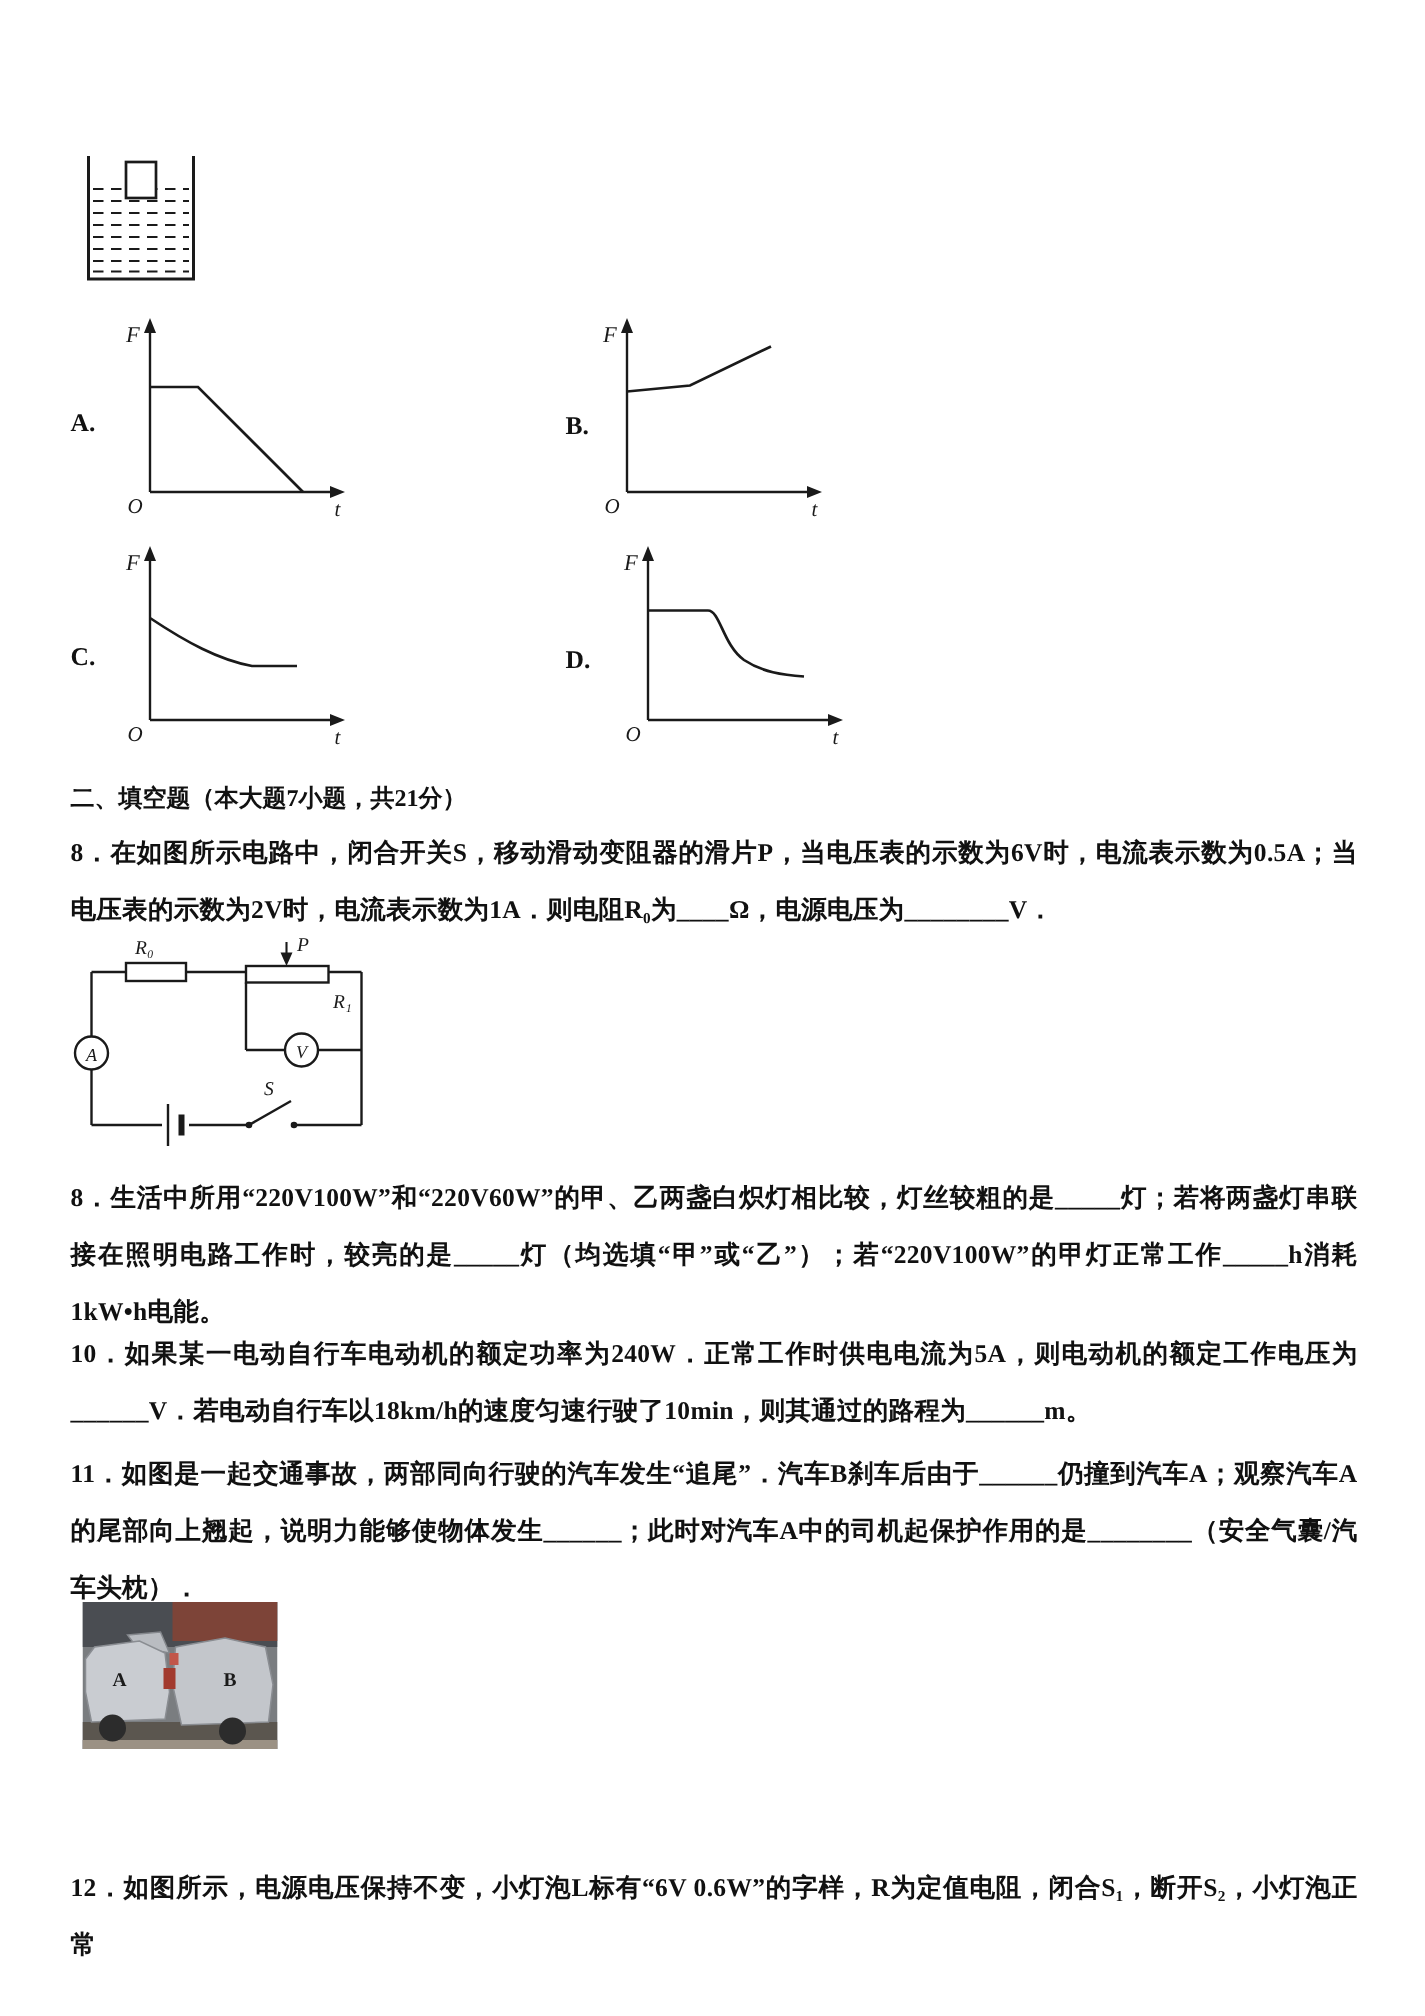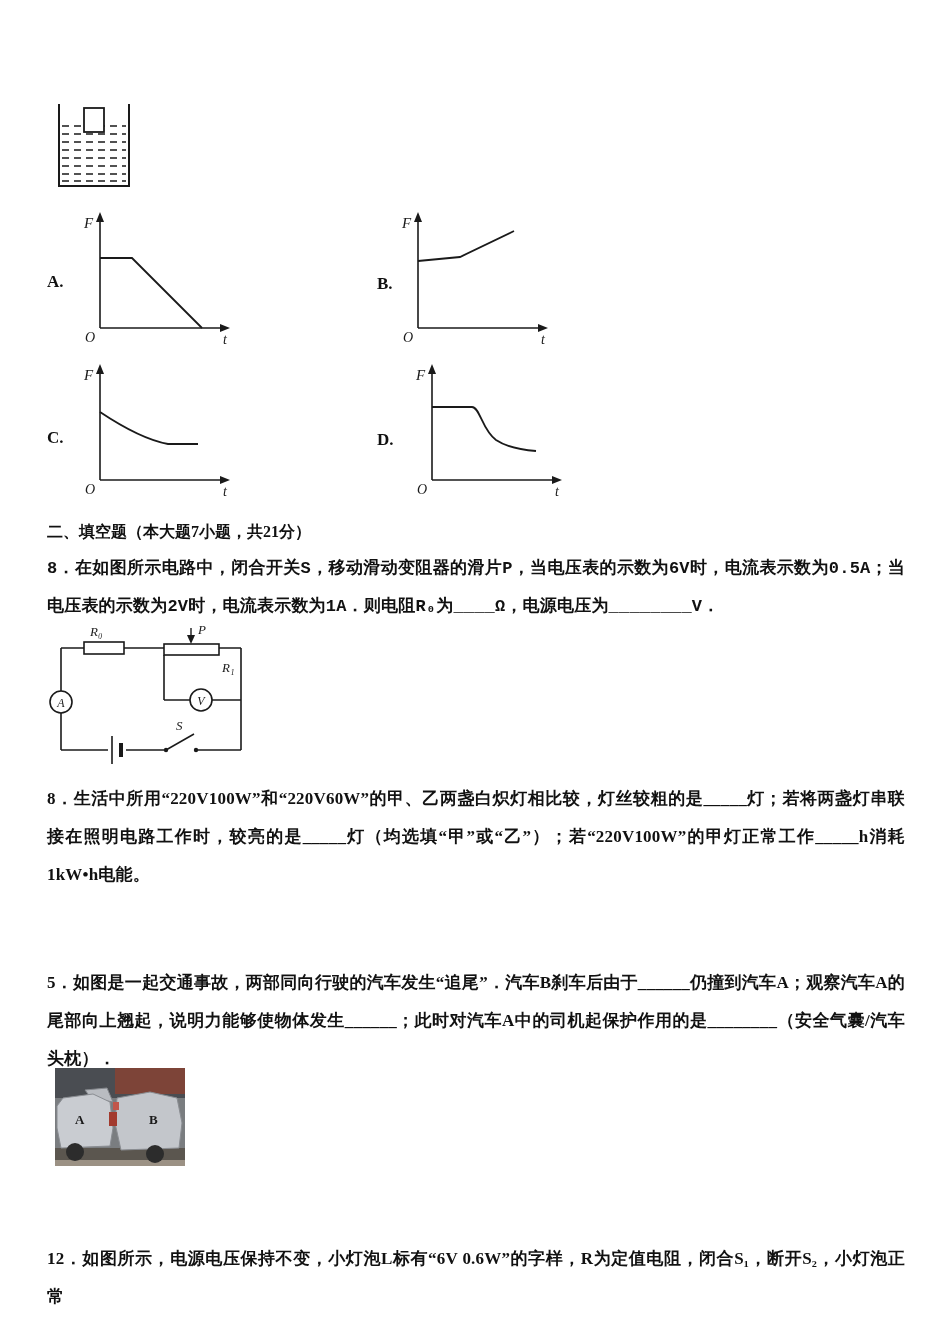--- a/index.html
+++ b/index.html
@@ -95,21 +95,21 @@
     <line class="stroke" stroke-width="1.6" x1="20" y1="120" x2="144" y2="120"></line>
     <path d="M150,120 L140,116 L140,124 Z" fill="#1a1a1a"></path>
     <path class="stroke" stroke-width="1.8" d="M20,47 L60,47 C68,47 70,70 84,80 C96,88 110,90 124,91"></path>
     <text x="4" y="20" font-size="15" font-style="italic">F</text>
     <text x="5" y="134" font-size="14" font-style="italic">O</text>
     <text x="143" y="136" font-size="14" font-style="italic">t</text>
   </svg>
 
   <div class="abs secheader" style="left:47px;top:522px;">二、填空题（本大题7小题，共21分）</div>
 
-  <div class="abs qtext" style="left:47px;top:550px;font-family:Liberation Mono, monospace;">8．在如图所示电路中，闭合开关S，移动滑动变阻器的滑片P，当电压表的示数为6V时，电流表示数为0.5A；当电压表的示数为2V时，电流表示数为1A．则电阻R₀为____Ω，电源电压为________V．</div>
+  <div class="abs qtext" style="left:47px;top:550px;">8．在如图所示电路中，闭合开关S，移动滑动变阻器的滑片P，当电压表的示数为6V时，电流表示数为0.5A；当电压表的示数为2V时，电流表示数为1A．则电阻R₀为____Ω，电源电压为________V．</div>
 
   <svg class="abs" style="left:46px;top:620px;" width="210" height="155" viewBox="0 0 210 155">
 
     <line class="stroke" stroke-width="1.6" x1="15" y1="28" x2="195" y2="28"></line>
     <line class="stroke" stroke-width="1.6" x1="15" y1="28" x2="15" y2="130"></line>
     <line class="stroke" stroke-width="1.6" x1="195" y1="28" x2="195" y2="130"></line>
 
     <line class="stroke" stroke-width="1.6" x1="15" y1="130" x2="62" y2="130"></line>
     <line class="stroke" stroke-width="1.6" x1="80" y1="130" x2="118" y2="130"></line>
     <line class="stroke" stroke-width="1.6" x1="152" y1="130" x2="195" y2="130"></line>
@@ -135,22 +135,23 @@
     <line class="stroke" stroke-width="1.6" x1="118" y1="80" x2="195" y2="80"></line>
     <circle cx="155" cy="80" r="11" fill="#ffffff" stroke="#1a1a1a" stroke-width="1.6"></circle>
     <text x="155" y="85" font-size="12" font-style="italic" text-anchor="middle">V</text>
 
     <circle cx="15" cy="82" r="11" fill="#ffffff" stroke="#1a1a1a" stroke-width="1.6"></circle>
     <text x="15" y="87" font-size="12" font-style="italic" text-anchor="middle">A</text>
   </svg>
 
   <div class="abs qtext" style="left:47px;top:780px;">8．生活中所用“220V100W”和“220V60W”的甲、乙两盏白炽灯相比较，灯丝较粗的是_____灯；若将两盏灯串联接在照明电路工作时，较亮的是_____灯（均选填“甲”或“乙”）；若“220V100W”的甲灯正常工作_____h消耗1kW•h电能。</div>
 
+  <div class="abs qtext" style="left:47px;top:884px;">10．如果某一电动自行车电动机的额定功率为240W．正常工作时供电电流为5A，则电动机的额定工作电压为______V．若电动自行车以18km/h的速度匀速行驶了10min，则其通过的路程为______m。</div>
 
-  <div class="abs qtext" style="left:47px;top:964px;">5．如图是一起交通事故，两部同向行驶的汽车发生“追尾”．汽车B刹车后由于______仍撞到汽车A；观察汽车A的尾部向上翘起，说明力能够使物体发生______；此时对汽车A中的司机起保护作用的是________（安全气囊/汽车头枕）．</div>
+  <div class="abs qtext" style="left:47px;top:964px;">11．如图是一起交通事故，两部同向行驶的汽车发生“追尾”．汽车B刹车后由于______仍撞到汽车A；观察汽车A的尾部向上翘起，说明力能够使物体发生______；此时对汽车A中的司机起保护作用的是________（安全气囊/汽车头枕）．</div>
 
   <svg class="abs" style="left:55px;top:1068px;" width="130" height="98" viewBox="0 0 130 98">
     <rect x="0" y="0" width="130" height="98" fill="#7a7d80"></rect>
     <rect x="0" y="0" width="130" height="30" fill="#4a4d52"></rect>
     <rect x="60" y="0" width="70" height="26" fill="#7d4438"></rect>
     <rect x="0" y="80" width="130" height="18" fill="#5b564f"></rect>
     <rect x="0" y="92" width="130" height="6" fill="#9b9184"></rect>
 
     <polygon points="30,22 52,20 58,34 36,30" fill="#b9bcc1" stroke="#84878c" stroke-width="1"></polygon>
     <polygon points="2,38 8,30 38,26 55,34 58,60 55,78 6,80 2,60" fill="#c9ccd1" stroke="#8a8d92" stroke-width="1"></polygon>

